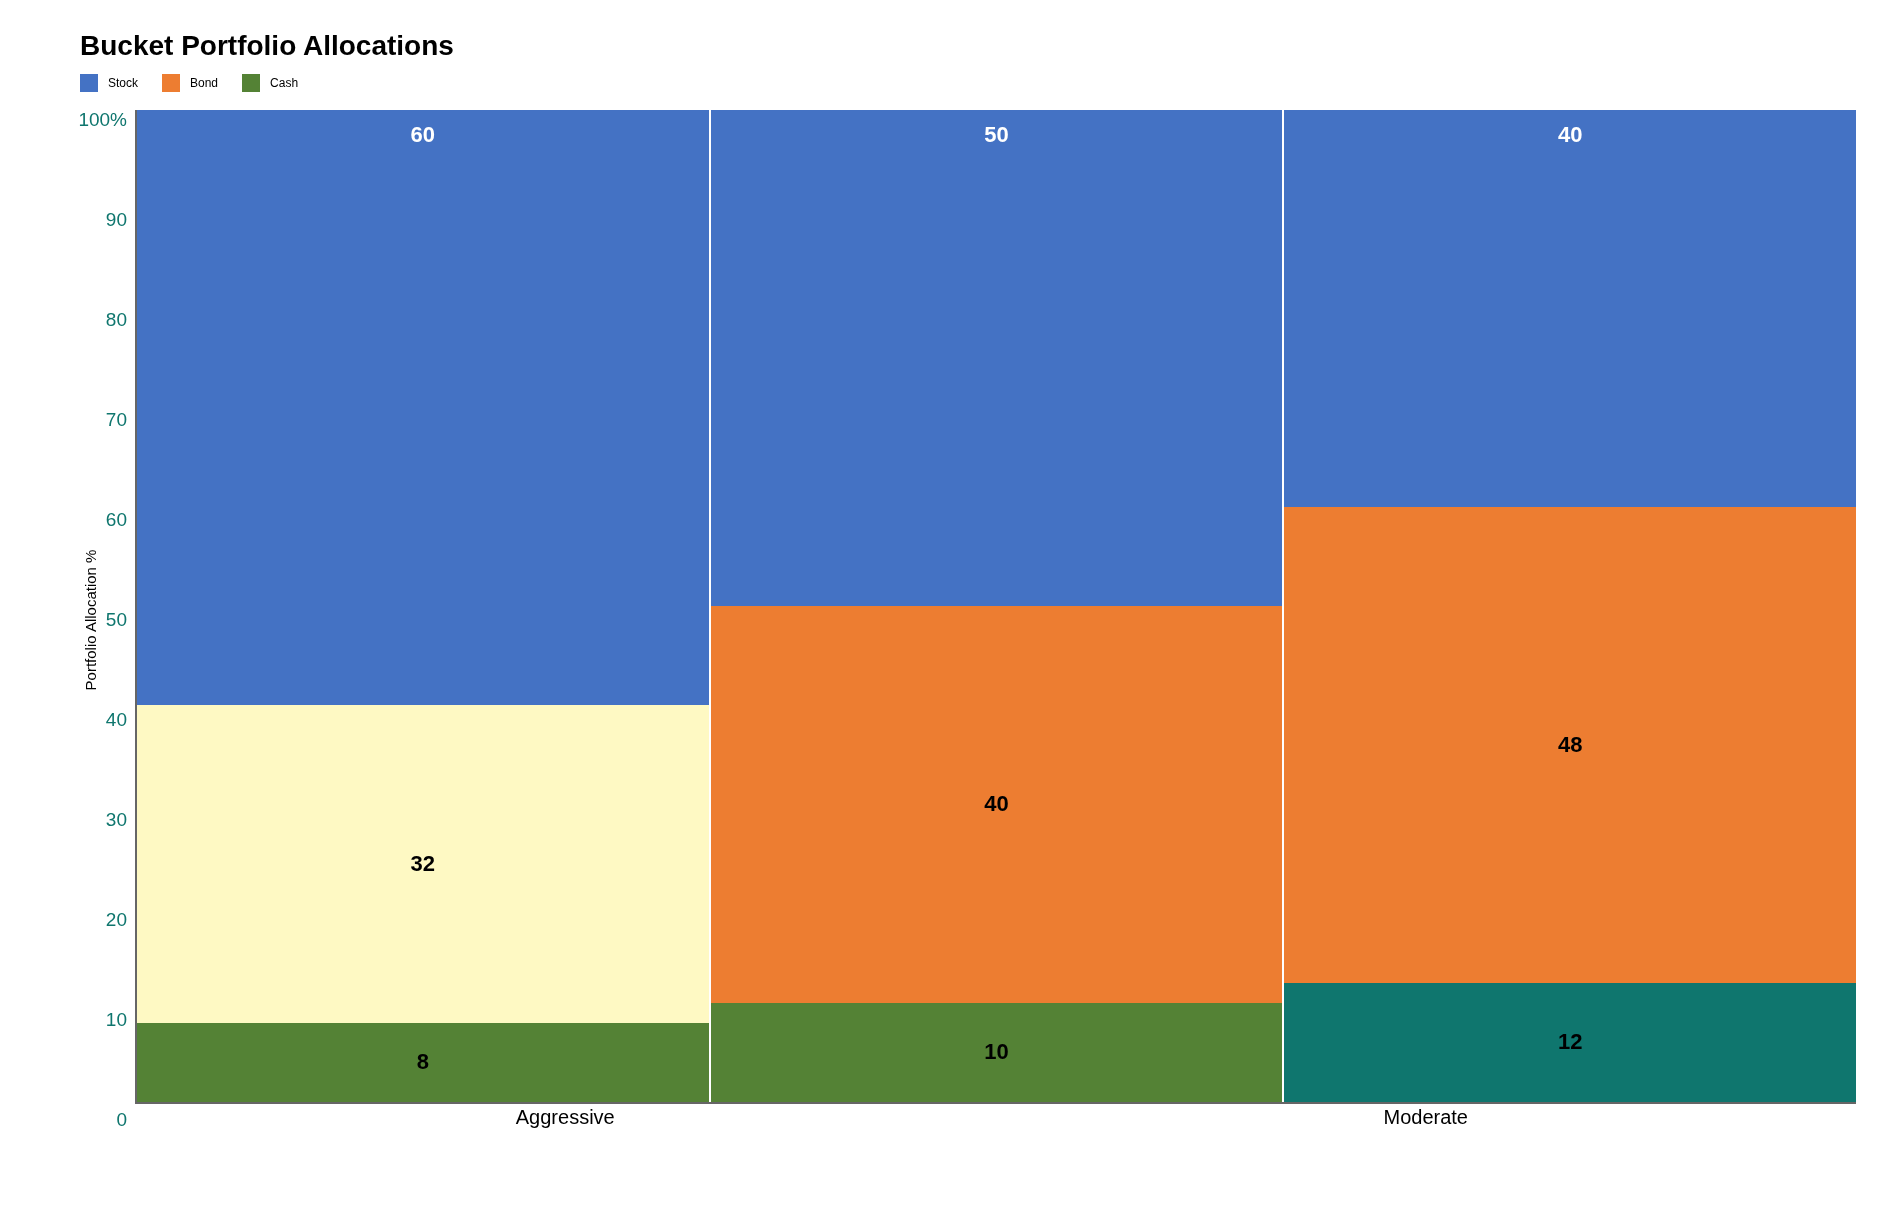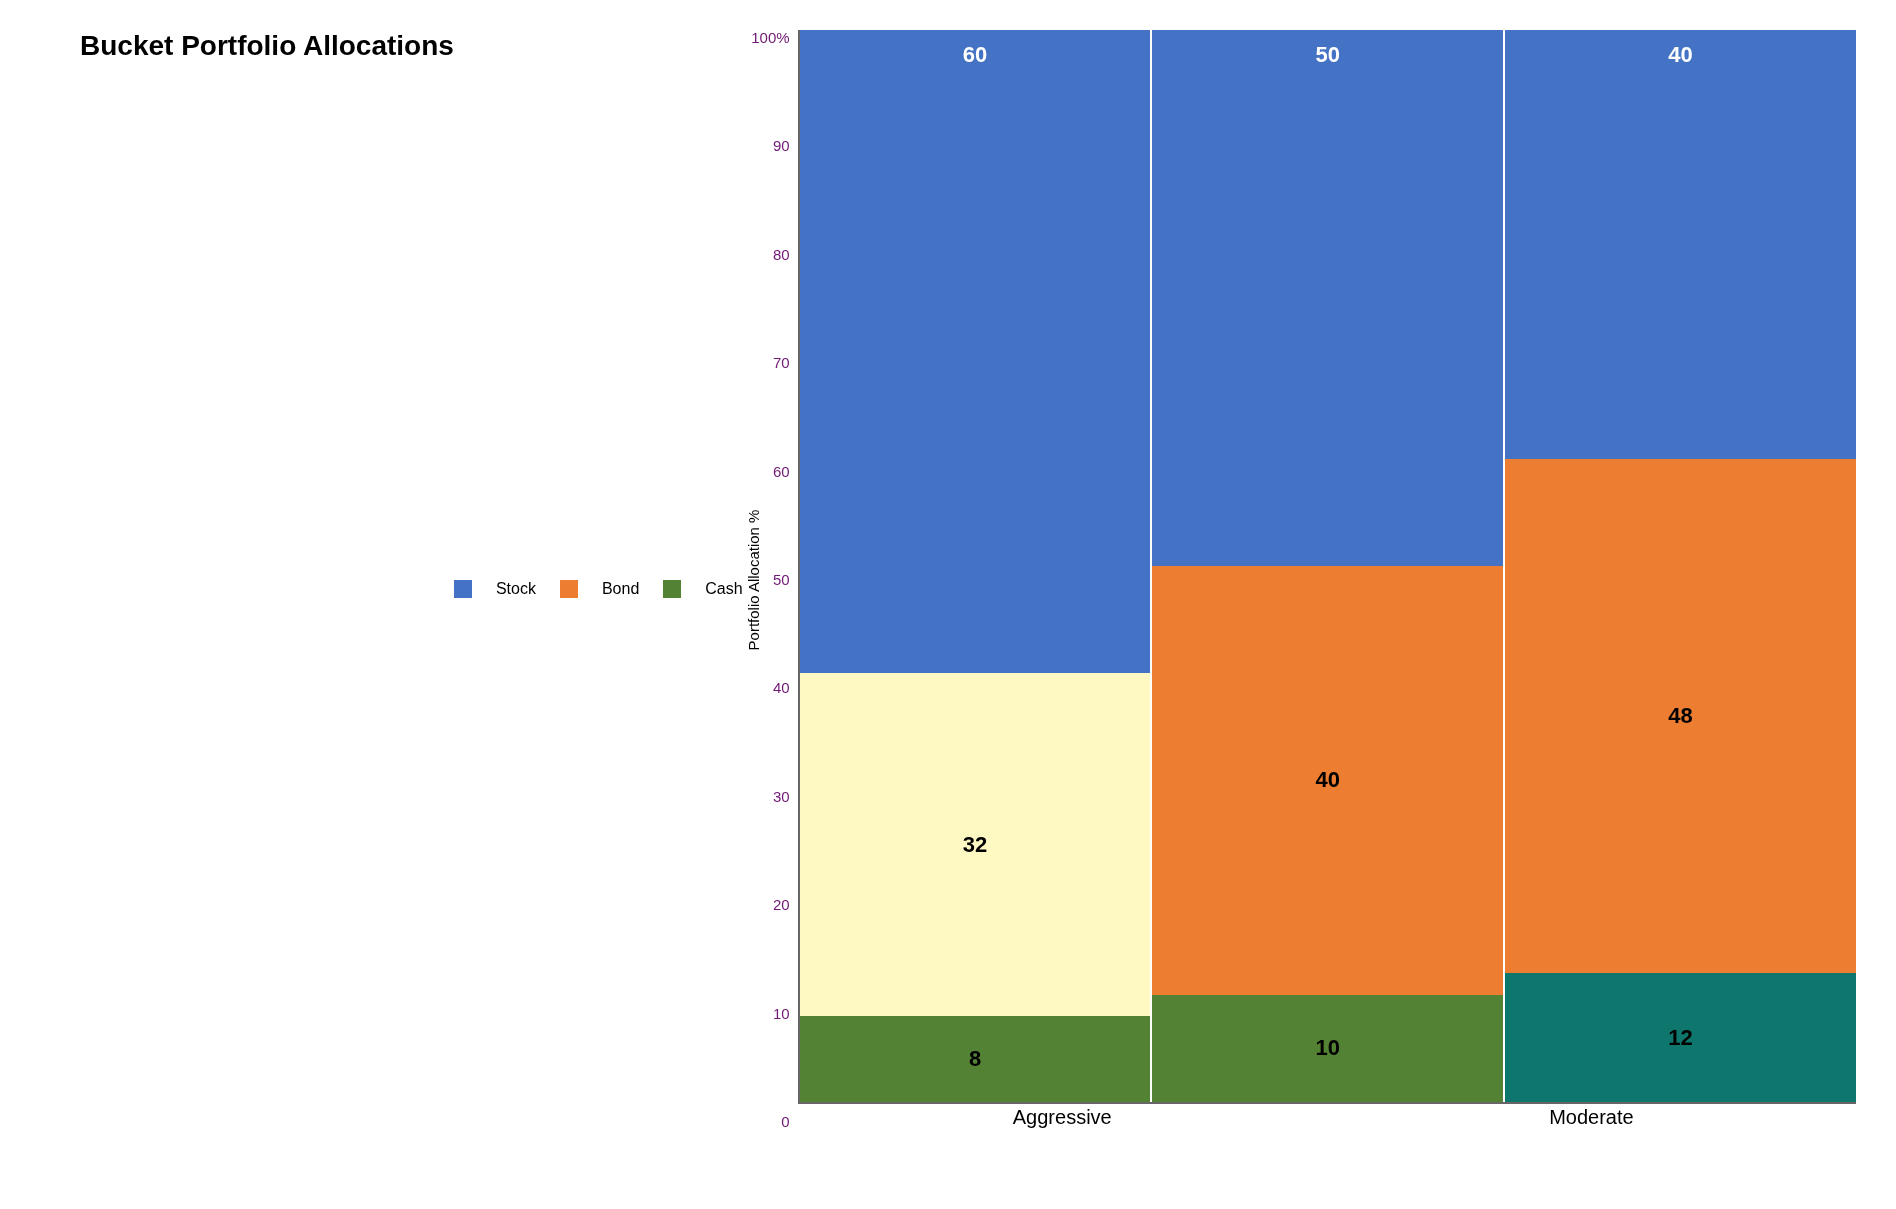--- a/index.html
+++ b/index.html
@@ -8,40 +8,39 @@
       font-family: Arial, sans-serif;
       width: 1896px;
       height: 1209px;
       overflow: hidden;
     }
     .chart-container {
       padding: 30px 40px 80px 80px;
       width: 1896px;
       height: 1209px;
       display: flex;
-      flex-direction: row;
+      flex-direction: column;
     }
     .chart-title {
       font-size: 28px;
       font-weight: bold;
       color: #000;
       margin-bottom: 12px;
     }
     .legend {
       display: flex;
       align-items: center;
       gap: 24px;
       margin-bottom: 18px;
     }
     .legend-item {
       display: flex;
       align-items: center;
-      gap: 24px;
-      font-size: 16px;
-      margin-top: 37px;
+      gap: 10px;
+      font-size: 12px;
     }
     .legend-swatch {
       width: 18px;
       height: 18px;
     }
     .chart-area {
       display: flex;
       flex: 1;
       position: relative;
     }
@@ -58,22 +57,22 @@
     .y-axis-label-rotated {
       position: absolute;
       left: -60px;
       top: 50%;
       transform: translateY(-50%) rotate(-90deg);
       font-size: 15px;
       white-space: nowrap;
       color: #000;
     }
     .y-tick {
-      font-size: 15px;
-      color: #701a75;
+      font-size: 19px;
+      color: #0f766e;
       line-height: 1;
     }
     .bars-and-x {
       display: flex;
       flex-direction: column;
       flex: 1;
     }
     .bars-row {
       display: flex;
       flex: 1;

